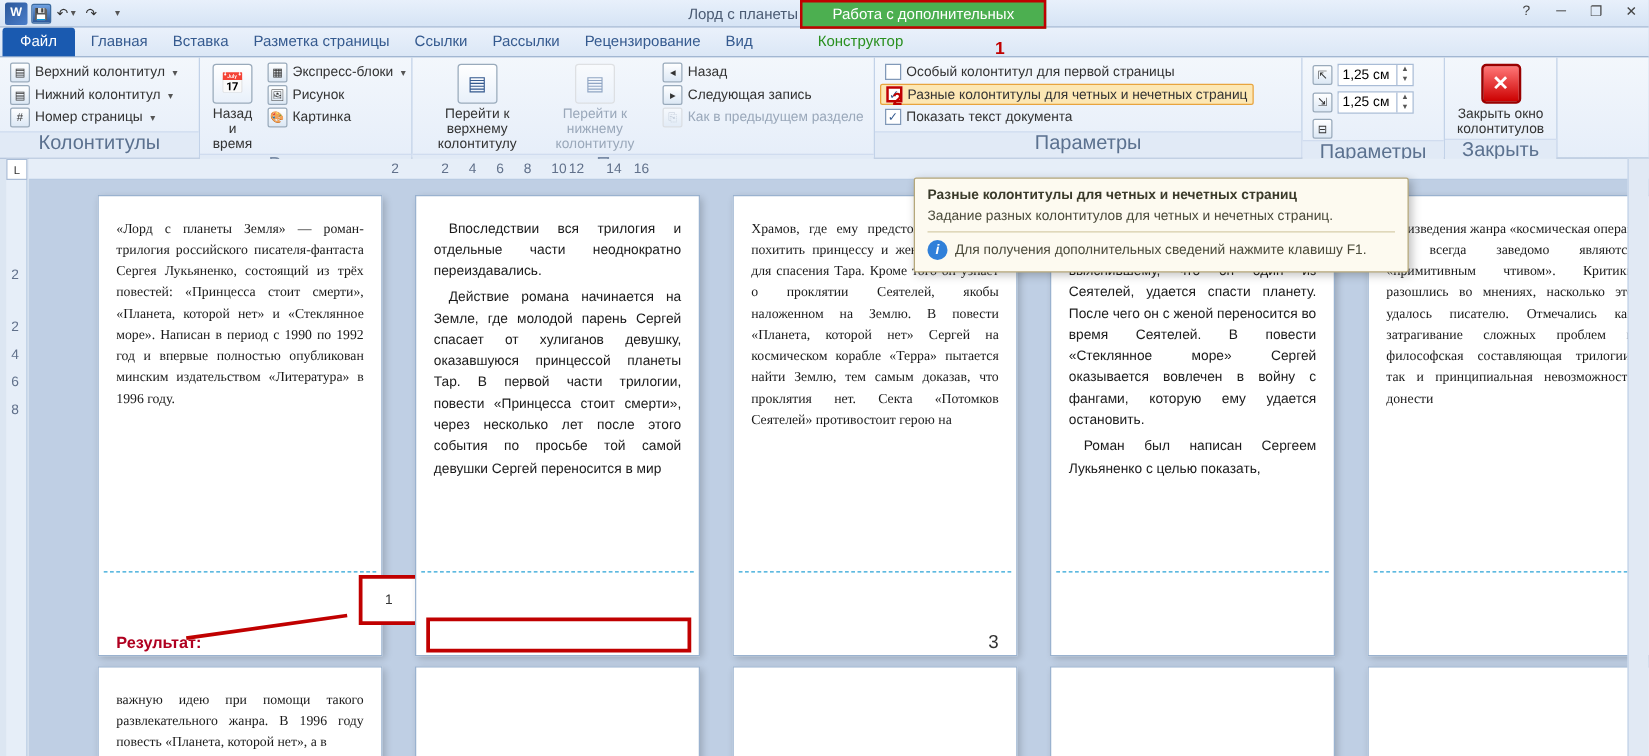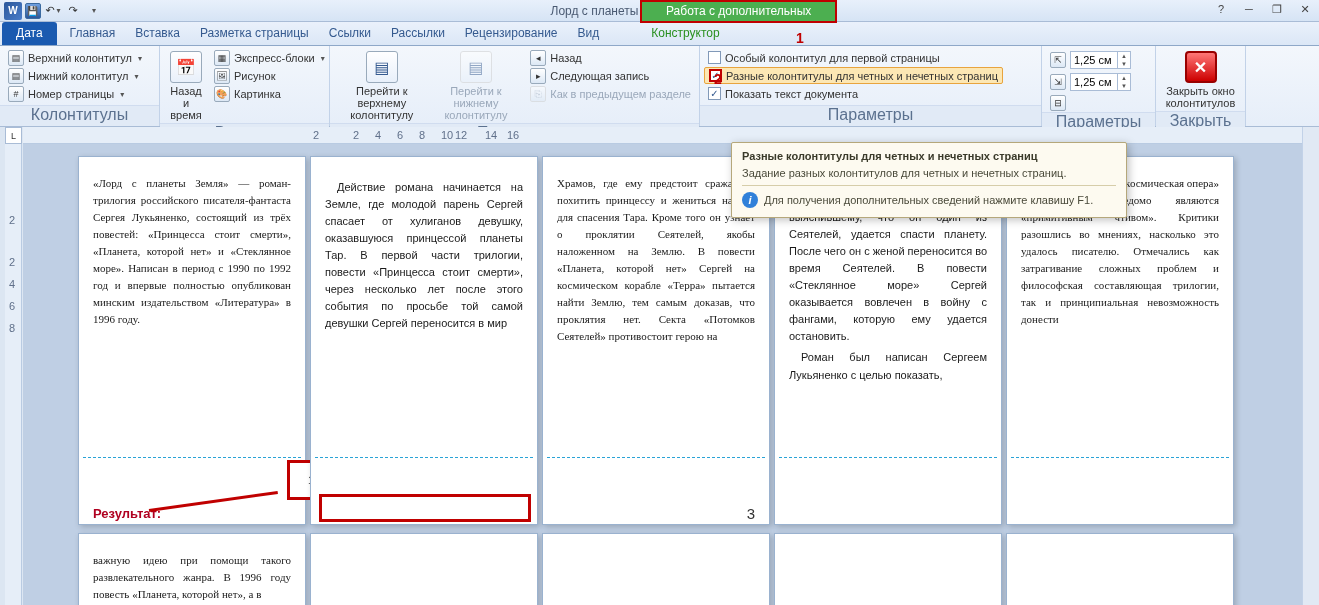--- a/index.html
+++ b/index.html
@@ -44,21 +44,21 @@
 
   
   .hruler { position:absolute; top:127px; left:23px; right:0; height:17px; background:#e6eef8; border-bottom:1px solid #b9cbe2; font-size:8px; color:#60708a; }
   .hruler .tick { position:absolute; top:2px; }
   .vruler { position:absolute; top:144px; left:5px; width:17px; bottom:0; background:#e6eef8; border-right:1px solid #b9cbe2; font-size:8px; color:#60708a;}
   .vruler .tick { position:absolute; left:4px; }
   .tab-selector { position:absolute; top:127px; left:5px; width:17px; height:17px; background:#fff; border:1px solid #a9bcd6; display:flex; align-items:center; justify-content:center; font-size:9px;}
 
   
   .docarea { position:absolute; top:144px; left:23px; right:0; bottom:0; background:#bfcfe4; overflow:hidden; }
-  .page-row { display:flex; gap:4px; padding:12px 12px 0 55px;}
+  .page-row { display:flex; gap:26px; padding:12px 12px 0 55px;}
   .page { background:#fff; border:1px solid #9ab2cf; box-shadow:2px 2px 6px rgba(0,0,0,.2); width:228px; flex-shrink:0; position:relative;}
   .page-body { padding:18px 14px 10px; font-family:"Times New Roman",serif; font-size:11px; line-height:1.55; color:#1a1a1a; text-align:justify; min-height:300px;}
   .footer-dash { border-top:1.5px dashed #2aa3d6; margin:0 4px; }
   .page-footer { height:22px; padding:2px 14px; font-family:"Times New Roman",serif; font-size:12px; display:flex; align-items:center;margin-top:44px;}
   .result-label { color:#b00020; font-weight:bold; font-size:13px;}
   .page-num { margin-left:auto; font-size:15px; }
 
   
   .red-box1 { position:absolute; border:3px solid #c00000; width:48px; height:40px; background:#fff; display:flex;align-items:center;justify-content:center; font-size:26px; font-family:"Times New Roman",serif;}
   .red-callout-line { position:absolute; height:3px; background:#c00000; transform-origin:left center;}
@@ -91,21 +91,21 @@
   <div class="context-tab-title">Работа с дополнительных</div>
   <div class="win-controls">
     <div class="win-btn">?</div>
     <div class="win-btn">─</div>
     <div class="win-btn">❐</div>
     <div class="win-btn">✕</div>
   </div>
 </div>
 
 <div class="tabs-row">
-  <div class="file-tab">Дата</div>
+  <div class="file-tab">Файл</div>
   <div class="tab">Главная</div>
   <div class="tab">Вставка</div>
   <div class="tab">Разметка страницы</div>
   <div class="tab">Ссылки</div>
   <div class="tab">Рассылки</div>
   <div class="tab">Рецензирование</div>
   <div class="tab">Вид</div>
   <div class="tab ctx" style="margin-left:32px">Конструктор</div>
 </div>
 <span class="annotation-red" style="top:30px;left:796px">1</span>
@@ -280,20 +280,21 @@
         <span class="result-label">Результат:</span>
       </div>
       <div class="red-box1" style="bottom:24px; right:-30px;">
           <span>1</span>
         </div>
       <div class="red-callout-line" style="bottom:12px; left:70px; width:130px; transform:rotate(-8deg);"></div>
     </div>
 
     <div class="page">
       <div class="page-body">
+        <span style="display:block;text-indent:12px">Впоследствии вся трилогия и отдельные части неоднократно переиздавались.</span>
         <span style="display:block;text-indent:12px;margin-top:4px">Действие романа начинается на Земле, где молодой парень Сергей спасает от хулиганов девушку, оказавшуюся принцессой планеты Тар. В первой части трилогии, повести «Принцесса стоит смерти», через несколько лет после этого события по просьбе той самой девушки Сергей переносится в мир</span>
       </div>
       <div class="footer-dash"></div>
       <div class="page-footer"></div>
       <div class="red-box2" style="bottom:2px; left:8px;"></div>
     </div>
 
     <div class="page">
       <div class="page-body">Храмов, где ему предстоит сражаться, похитить принцессу и жениться на ней для спасения Тара. Кроме того он узнает о проклятии Сеятелей, якобы наложенном на Землю. В повести «Планета, которой нет» Сергей на космическом корабле «Терра» пытается найти Землю, тем самым доказав, что проклятия нет. Секта «Потомков Сеятелей» противостоит герою на</div>
       <div class="footer-dash"></div>

